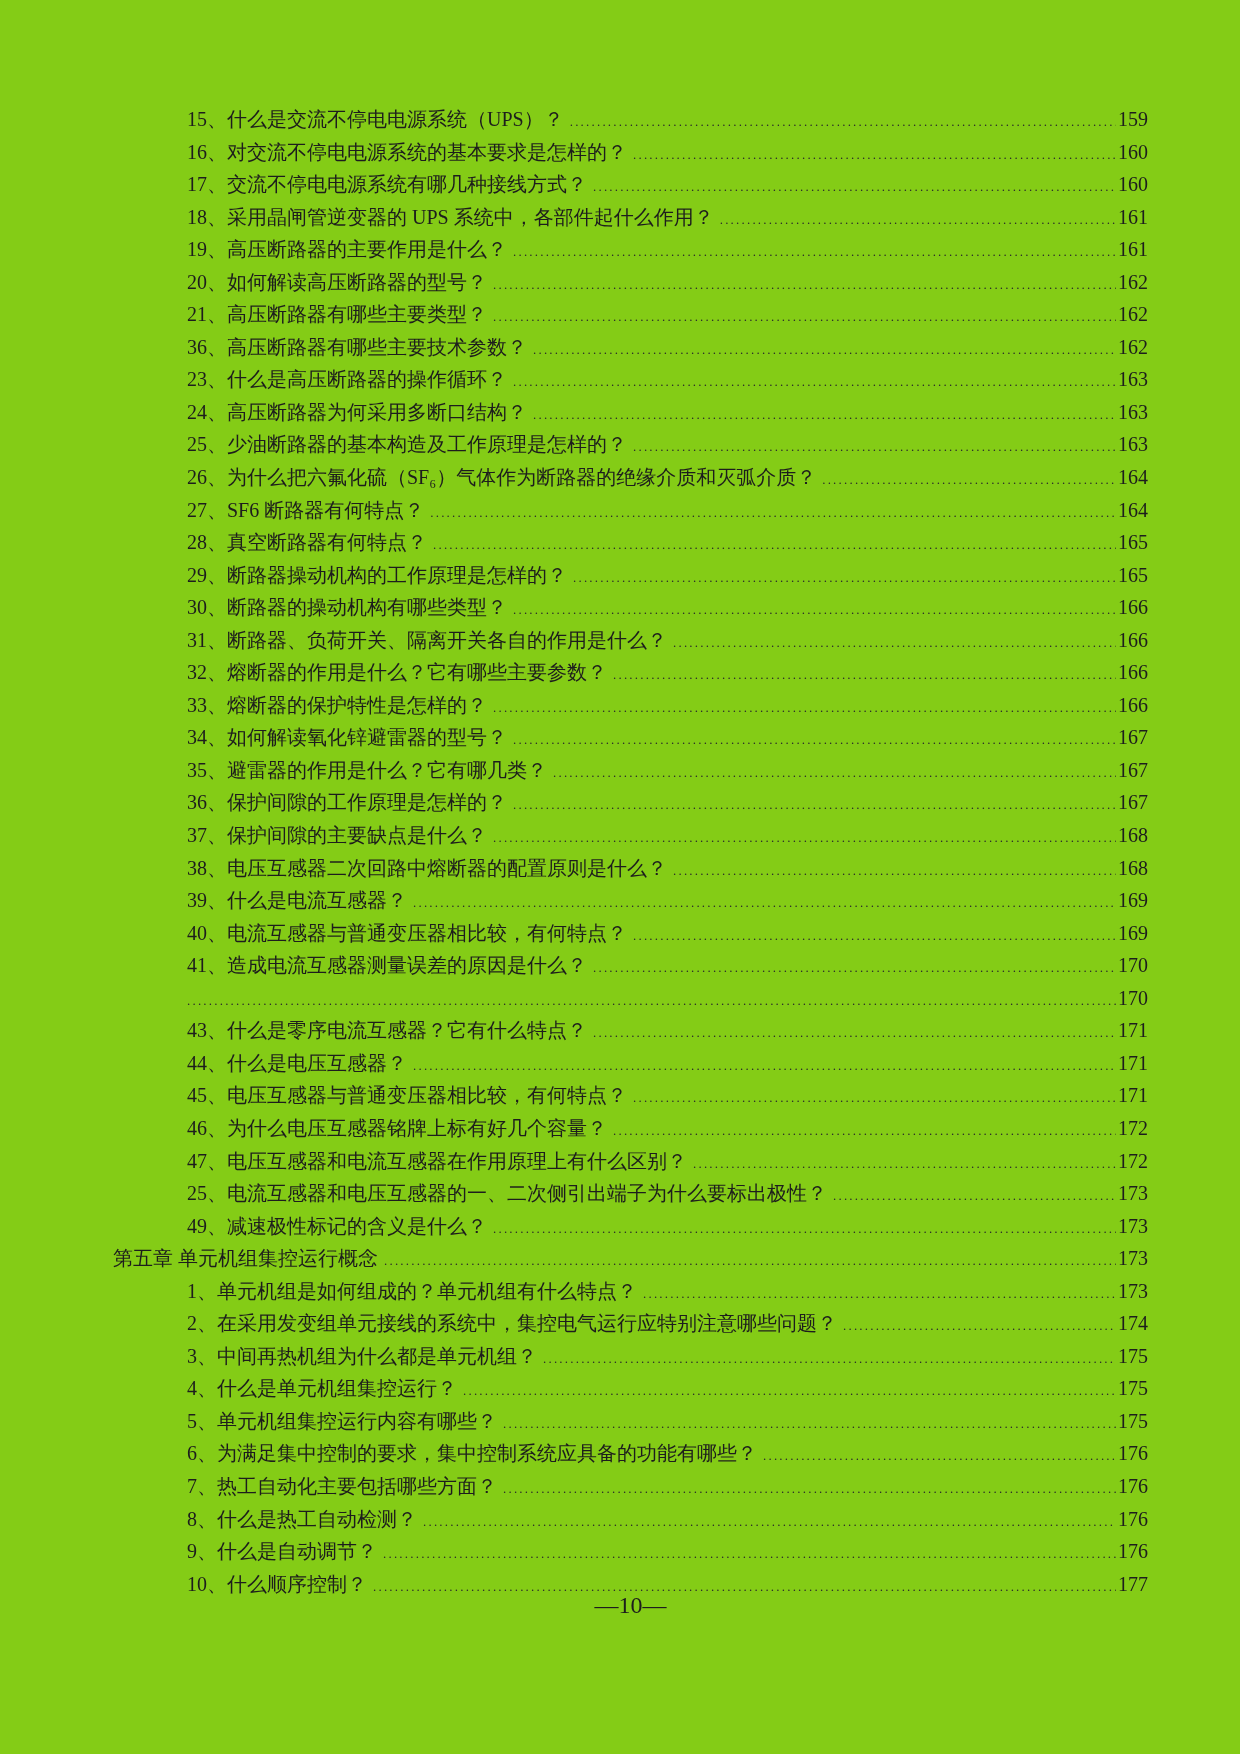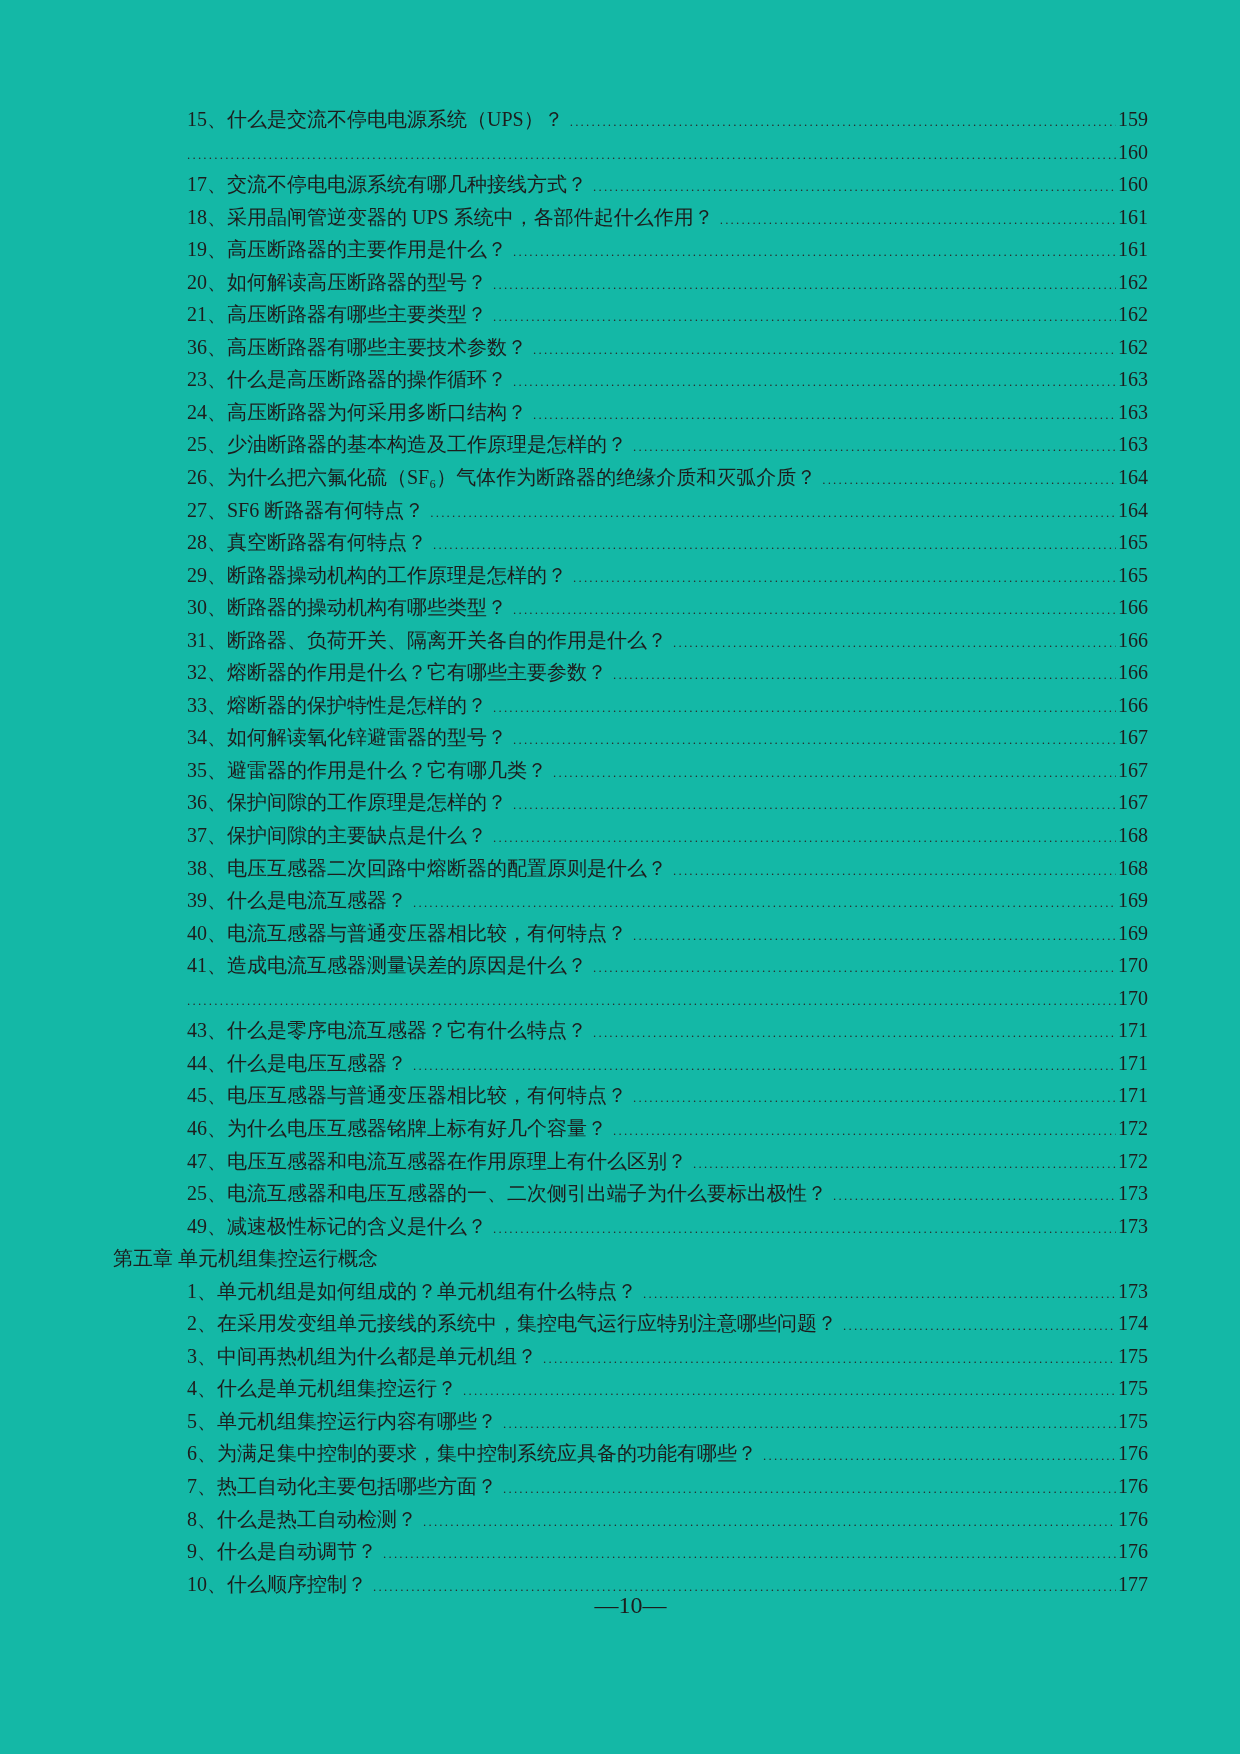--- a/index.html
+++ b/index.html
@@ -4,21 +4,21 @@
 <style>
   html, body {
     margin: 0;
     padding: 0;
     background: #ffffff;
   }
   .page {
     position: relative;
     width: 1240px;
     height: 1754px;
-    background: #14b8a6;
+    background: #84cc16;
     font-family: "Liberation Serif", "DejaVu Serif", serif;
     color: #1d1d1d;
     overflow: hidden;
   }
   .toc {
     position: absolute;
     left: 113px;
     top: 103px;
     width: 1035px;
   }
@@ -26,21 +26,20 @@
     display: flex;
     align-items: baseline;
     height: 32.55px;
     overflow: hidden;
   }
   .toc-row.item {
     padding-left: 74px;
   }
   .toc-row.chapter {
     padding-left: 0;
-    flex-direction: column;
   }
   .toc-label {
     white-space: nowrap;
     font-size: 20px;
     line-height: 32.55px;
     flex: 0 0 auto;
     padding-right: 6px;
   }
   .toc-dots {
     flex: 1 1 auto;
@@ -72,20 +71,21 @@
 <body>
 
 <div class="page">
   <div class="toc">
       <div class="toc-row item">
     <span class="toc-label">15、什么是交流不停电电源系统（UPS）？</span>
     <span class="toc-dots">............................................................................................................................................................................................................................................................................................................</span>
     <span class="toc-page">159</span>
   </div>
       <div class="toc-row item">
+    <span class="toc-label">16、对交流不停电电源系统的基本要求是怎样的？</span>
     <span class="toc-dots">............................................................................................................................................................................................................................................................................................................</span>
     <span class="toc-page">160</span>
   </div>
       <div class="toc-row item">
     <span class="toc-label">17、交流不停电电源系统有哪几种接线方式？</span>
     <span class="toc-dots">............................................................................................................................................................................................................................................................................................................</span>
     <span class="toc-page">160</span>
   </div>
       <div class="toc-row item">
     <span class="toc-label">18、采用晶闸管逆变器的 UPS 系统中，各部件起什么作用？</span>

